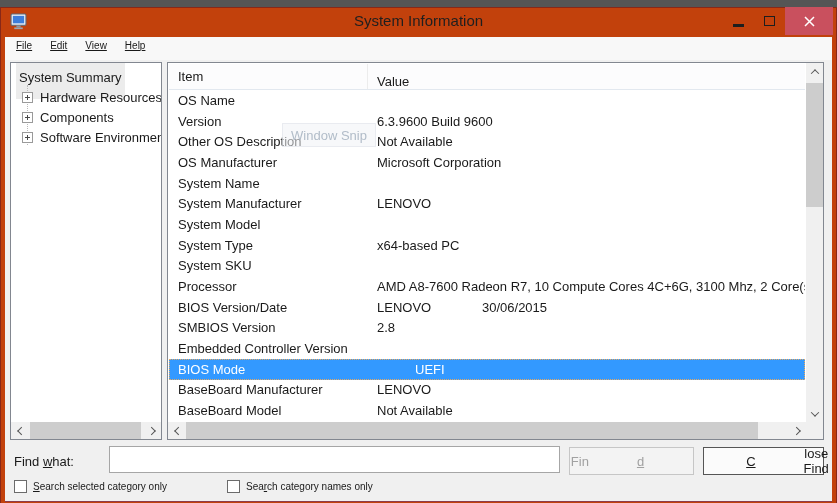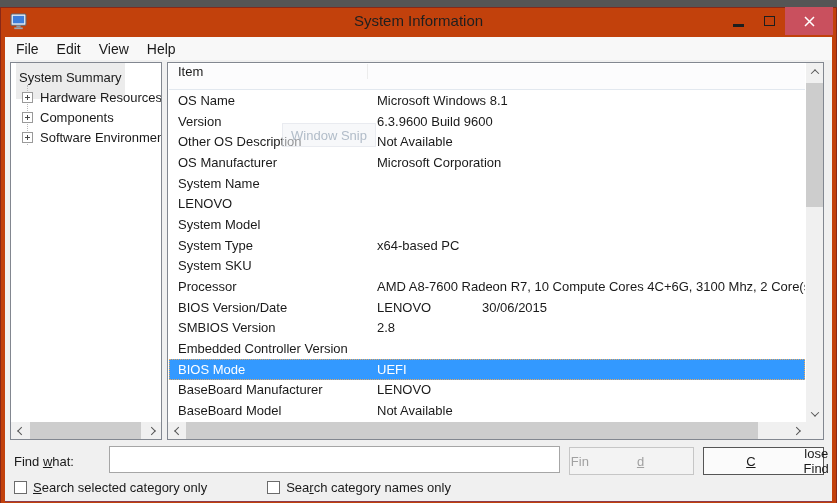--- a/index.html
+++ b/index.html
@@ -16,48 +16,48 @@
   .title { position:absolute; left:0; right:0; top:5px; text-align:center; font-size:15px; color:#1f1f1f; }
   .win-controls { position:absolute; right:4px; top:0; height:28px; display:flex; align-items:stretch; }
   .wc-btn { width:31px; display:flex; align-items:center; justify-content:center; cursor:pointer; }
   .wc-close { width:48px; background:#c9505e; }
   .glyph-min { width:11px; height:3px; background:#1e1e1e; margin-top:8px; }
   .glyph-max { width:11px; height:10px; border:1.5px solid #1e1e1e; background:transparent; }
   
   .body { position:absolute; left:5px; right:5px; top:30px; bottom:9px; background:#f0f0f0;
           box-shadow: 0 1px 0 #8d3b4b; }
   .menubar { position:absolute; left:0; top:0; right:0; height:23px; background:#f8f8f8;
-             display:flex; align-items:flex-end; font-size:14px; }
+             display:flex; align-items:flex-start; font-size:10px;text-decoration:underline; }
   .menu-item { padding:3px 9px; cursor:default; }
   .menu-item:first-child { margin-left:2px; }
   
   .pane { position:absolute; top:25px; height:378px; background:#fff; border:1px solid #828790; overflow:hidden; }
   .tree-pane { left:5px; width:152px; }
   .list-pane { left:162px; right:8px; }
   
   .tree-row { position:relative; height:20px; display:flex; align-items:center; font-size:13px; white-space:nowrap; }
   .tree-row.root { padding-left:5px; margin-top:4px; }
   .tree-row.child { padding-left:11px; }
   .tree-label { padding:14px 3px; }
   .tree-label.selected { background:#ececec; }
   .expander { position:relative; width:11px; height:11px; border:1px solid #9a9a9a; background:#fff; margin-right:4px; flex:0 0 auto; z-index:2; }
   .expander::before { content:''; position:absolute; left:2px; right:2px; top:4px; height:1px; background:#4a4a4a; }
   .expander::after  { content:''; position:absolute; top:2px; bottom:2px; left:4px; width:1px; background:#4a4a4a; }
   .tree-guide { position:absolute; left:16px; top:22px; height:60px; width:0; border-left:1px dotted #b9b9b9; z-index:1; }
   
   .lv-header { position:absolute; left:1px; top:1px; right:18px; height:26px; background:#fcfcfd;
-               border-bottom:1px solid #e2e8ef; display:flex; font-size:13px; align-items:flex-end;flex-direction:column; }
+               border-bottom:1px solid #e2e8ef; display:flex; font-size:13px; align-items:flex-end; }
   .lv-h-item { width:199px; padding-left:9px; border-right:1px solid #ececec; align-self:stretch; display:flex; align-items:center; }
   .lv-h-value { padding-left:9px; flex:1; }
   .lv-rows { position:absolute; left:1px; top:27px; right:18px; bottom:18px; overflow:hidden; }
   .lv-row { height:20.7px; display:flex; align-items:center; font-size:13px; white-space:nowrap; }
   .cell-item { width:199px; flex:0 0 auto; padding-left:9px; overflow:hidden; }
   .cell-value { flex:1; padding-left:9px; overflow:hidden; }
   .cell-value .v1 { display:inline-block; min-width:105px; }
-  .lv-row.selected { background:#3399ff; color:#fff; outline:1px dotted rgba(240,170,90,.95); outline-offset:-1px; }
+  .lv-row.selected { background:#3399ff; color:#fff; outline:1px dotted rgba(240,170,90,.95); outline-offset:-1px;gap:38px; }
   
   .sb { position:absolute; background:#f0f0f0; }
   .sb-v { top:0; right:0; width:17px; bottom:17px; }
   .sb-h { left:0; bottom:0; height:17px; right:17px; }
   .tree-pane .sb-h { right:0; }
   .sb-corner { position:absolute; right:0; bottom:0; width:17px; height:17px; background:#f0f0f0; }
   .sb-btn { position:absolute; width:17px; height:17px; display:flex; align-items:center; justify-content:center; cursor:pointer; }
   .sb-v .sb-up { top:0; left:0; } .sb-v .sb-down { bottom:0; left:0; }
   .sb-h .sb-left { left:0; top:0; } .sb-h .sb-right { right:0; top:0; }
   .thumb { position:absolute; background:#cdcdcd; cursor:pointer; }
@@ -80,21 +80,21 @@
                 border:1px solid #a6a6a6; background:#fff; font-size:13px; padding:0 6px;
                 font-family:"Liberation Sans", sans-serif; }
   .btn { position:absolute; top:410px; height:28px; font-size:13px; text-align:center;
          display:flex; align-items:center; justify-content:center; cursor:pointer;gap:48px; }
   .btn-find { left:564px; width:125px; background:#f3f3f3; border:1px solid #c6c6c6; color:#a1a1a1; cursor:default; }
   .btn-close-find { left:698px; width:121px; background:#fbfbfb; border:1px solid #555; color:#1a1a1a; }
   .cb-row { position:absolute; left:9px; top:443px; display:flex; align-items:center; }
   .cb { display:flex; align-items:center; cursor:pointer; }
   .cb + .cb { margin-left:60px; }
   .cbbox { width:13px; height:13px; border:1px solid #6b6b6b; background:#fff; margin-right:6px; flex:0 0 auto; }
-  .cblabel { font-size:13px; }
+  .cblabel { font-size:10px; }
   .u { text-decoration:underline; }
 </style>
 </head>
 <body>
 
 <div class="window">
 
   <div class="titlebar">
     <svg class="app-icon" viewBox="0 0 16 16">
       <rect x="1" y="1" width="14" height="10.5" rx="1" fill="#e8eef5" stroke="#5a6b7d" stroke-width="1"></rect>
@@ -153,43 +153,44 @@
         <div class="thumb"></div>
         <div class="sb-btn sb-right">
             <span class="chev right"></span>
           </div>
       </div>
     </div>
 
     <div class="pane list-pane">
       <div class="lv-header">
         <div class="lv-h-item">Item</div>
+        <div class="lv-h-value">Value</div>
       </div>
       <div class="lv-rows" id="list-rows">
           <div class="lv-row">
             <span class="cell-item">OS Name</span>
-            <span class="cell-value">Microsoft Windows 8.1</span>
           </div>
           <div class="lv-row">
             <span class="cell-item">Version</span>
             <span class="cell-value">6.3.9600 Build 9600</span>
           </div>
           <div class="lv-row">
             <span class="cell-item">Other OS Description</span>
             <span class="cell-value">Not Available</span>
           </div>
           <div class="lv-row">
             <span class="cell-item">OS Manufacturer</span>
             <span class="cell-value">Microsoft Corporation</span>
           </div>
           <div class="lv-row">
             <span class="cell-item">System Name</span>
             <span class="cell-value"></span>
           </div>
           <div class="lv-row">
+            <span class="cell-item">System Manufacturer</span>
             <span class="cell-value">LENOVO</span>
           </div>
           <div class="lv-row">
             <span class="cell-item">System Model</span>
             <span class="cell-value"></span>
           </div>
           <div class="lv-row">
             <span class="cell-item">System Type</span>
             <span class="cell-value">x64-based PC</span>
           </div>

